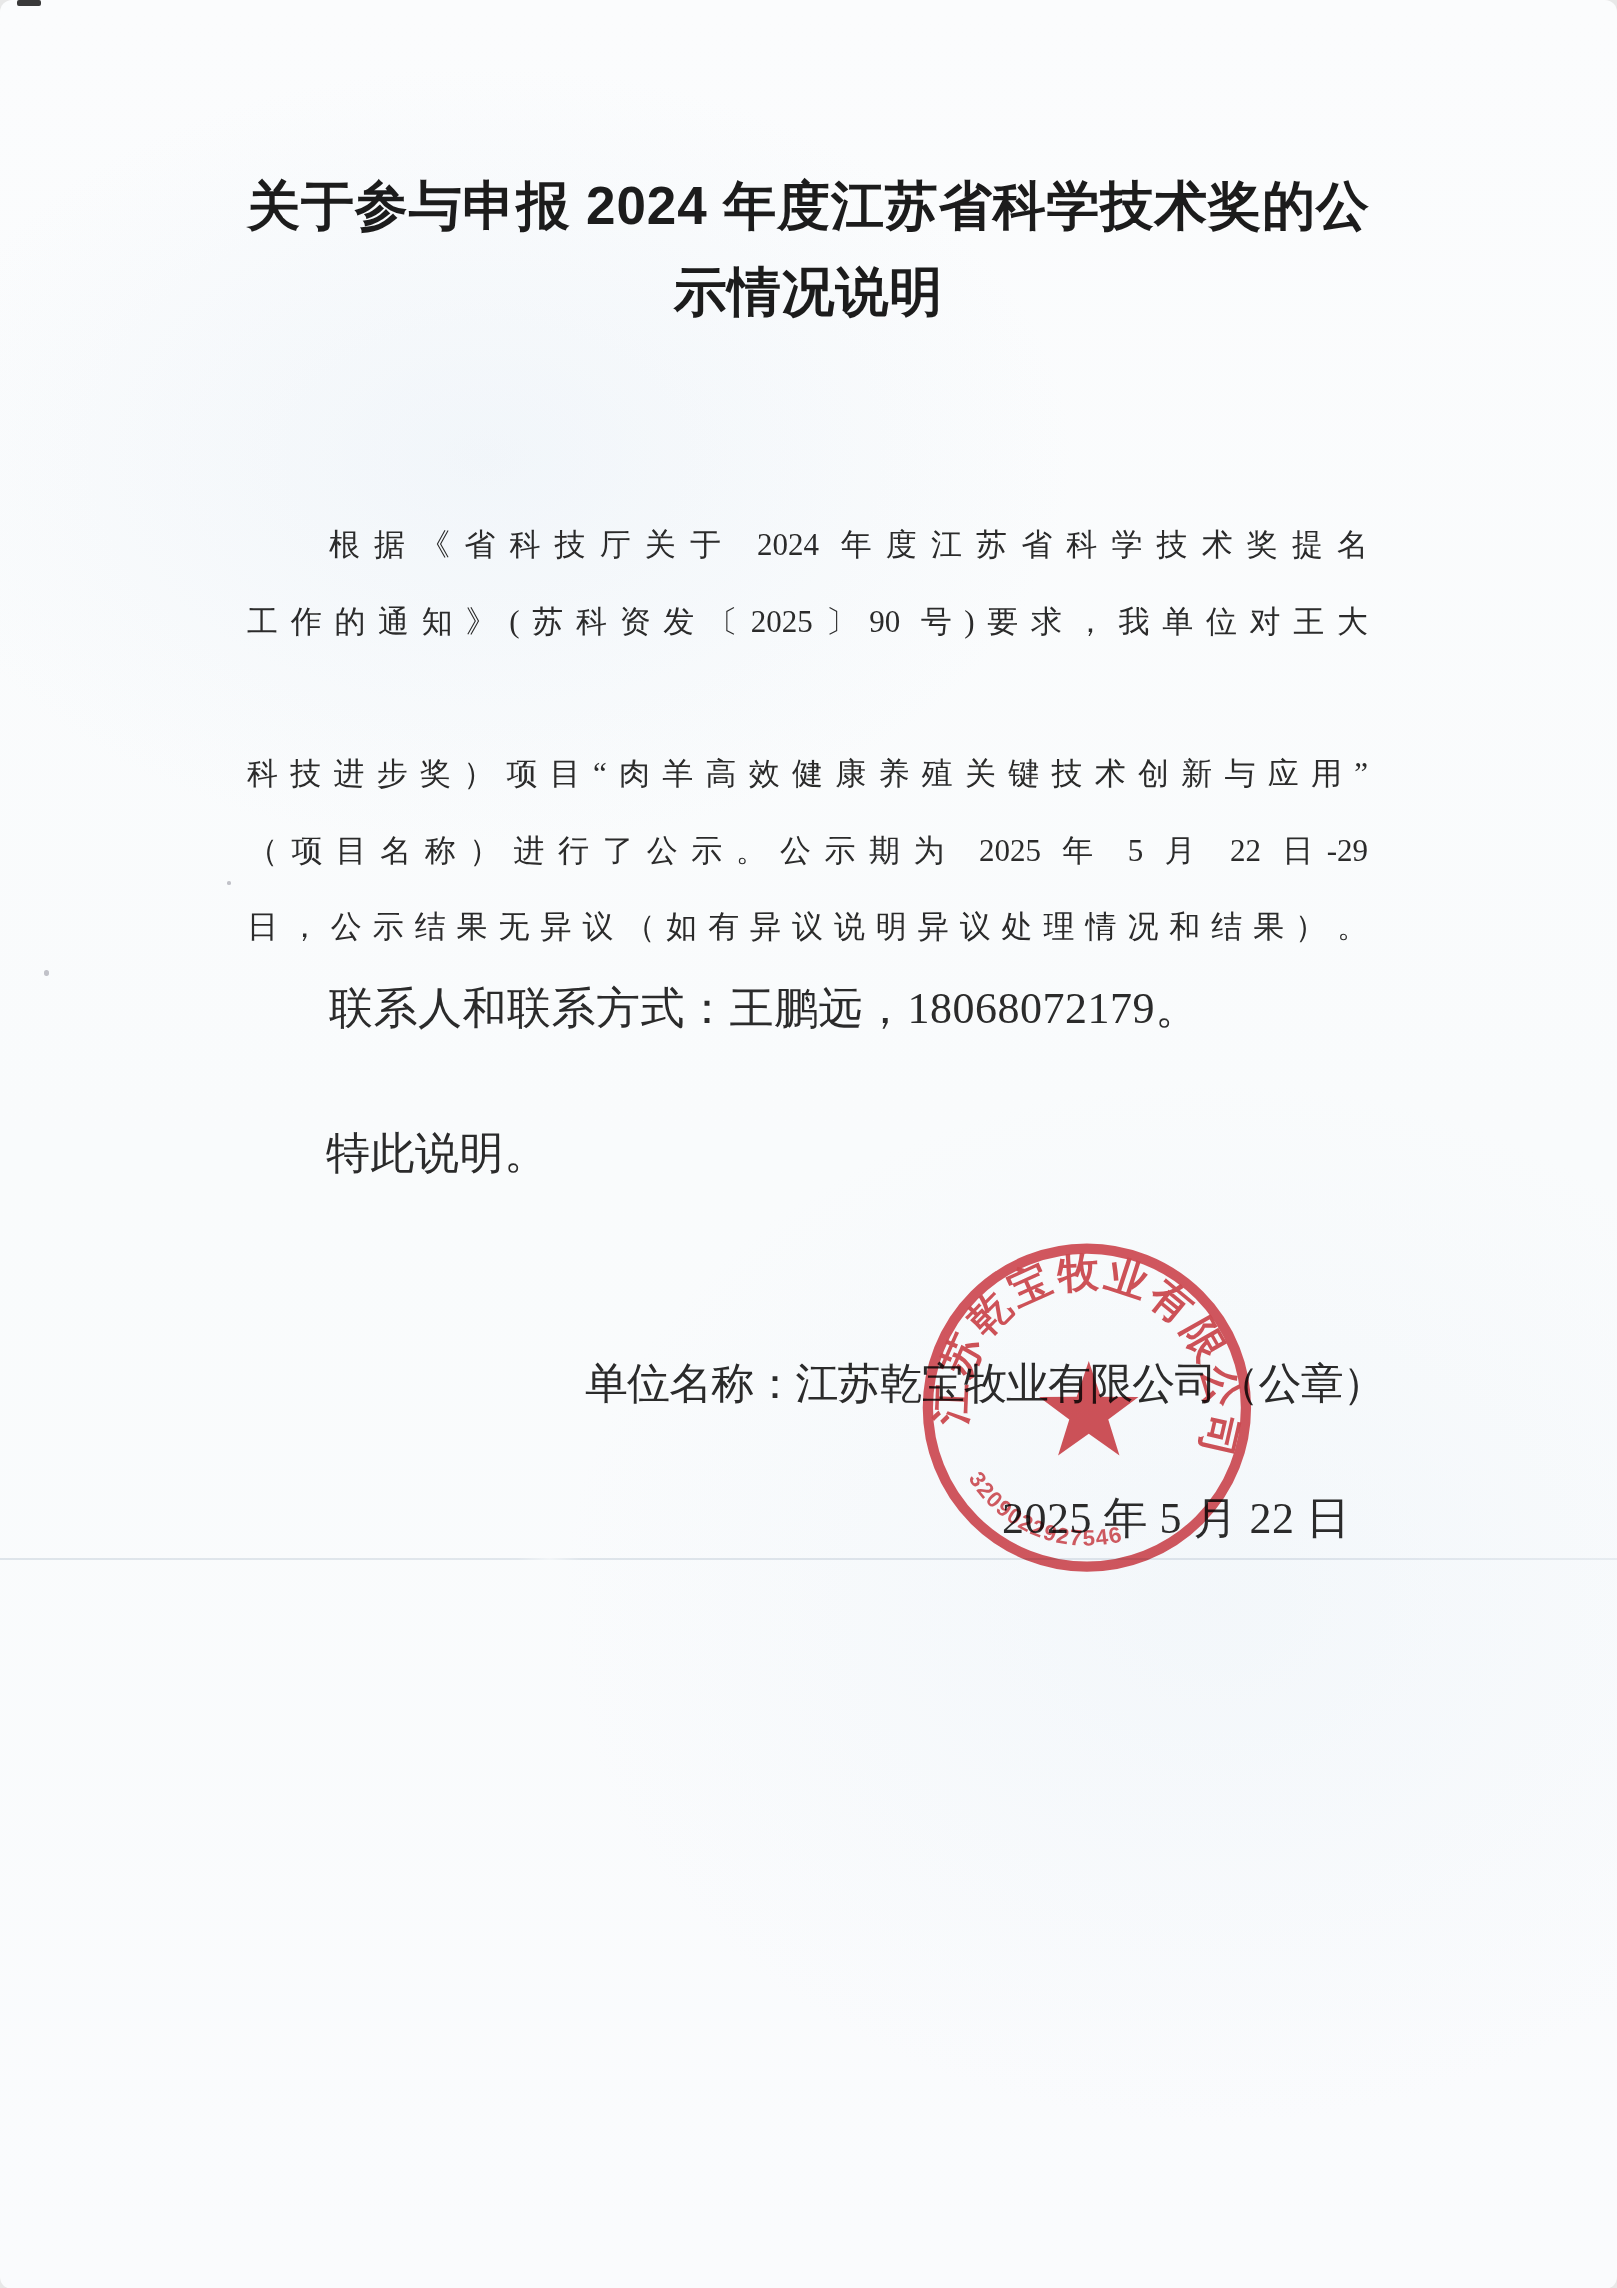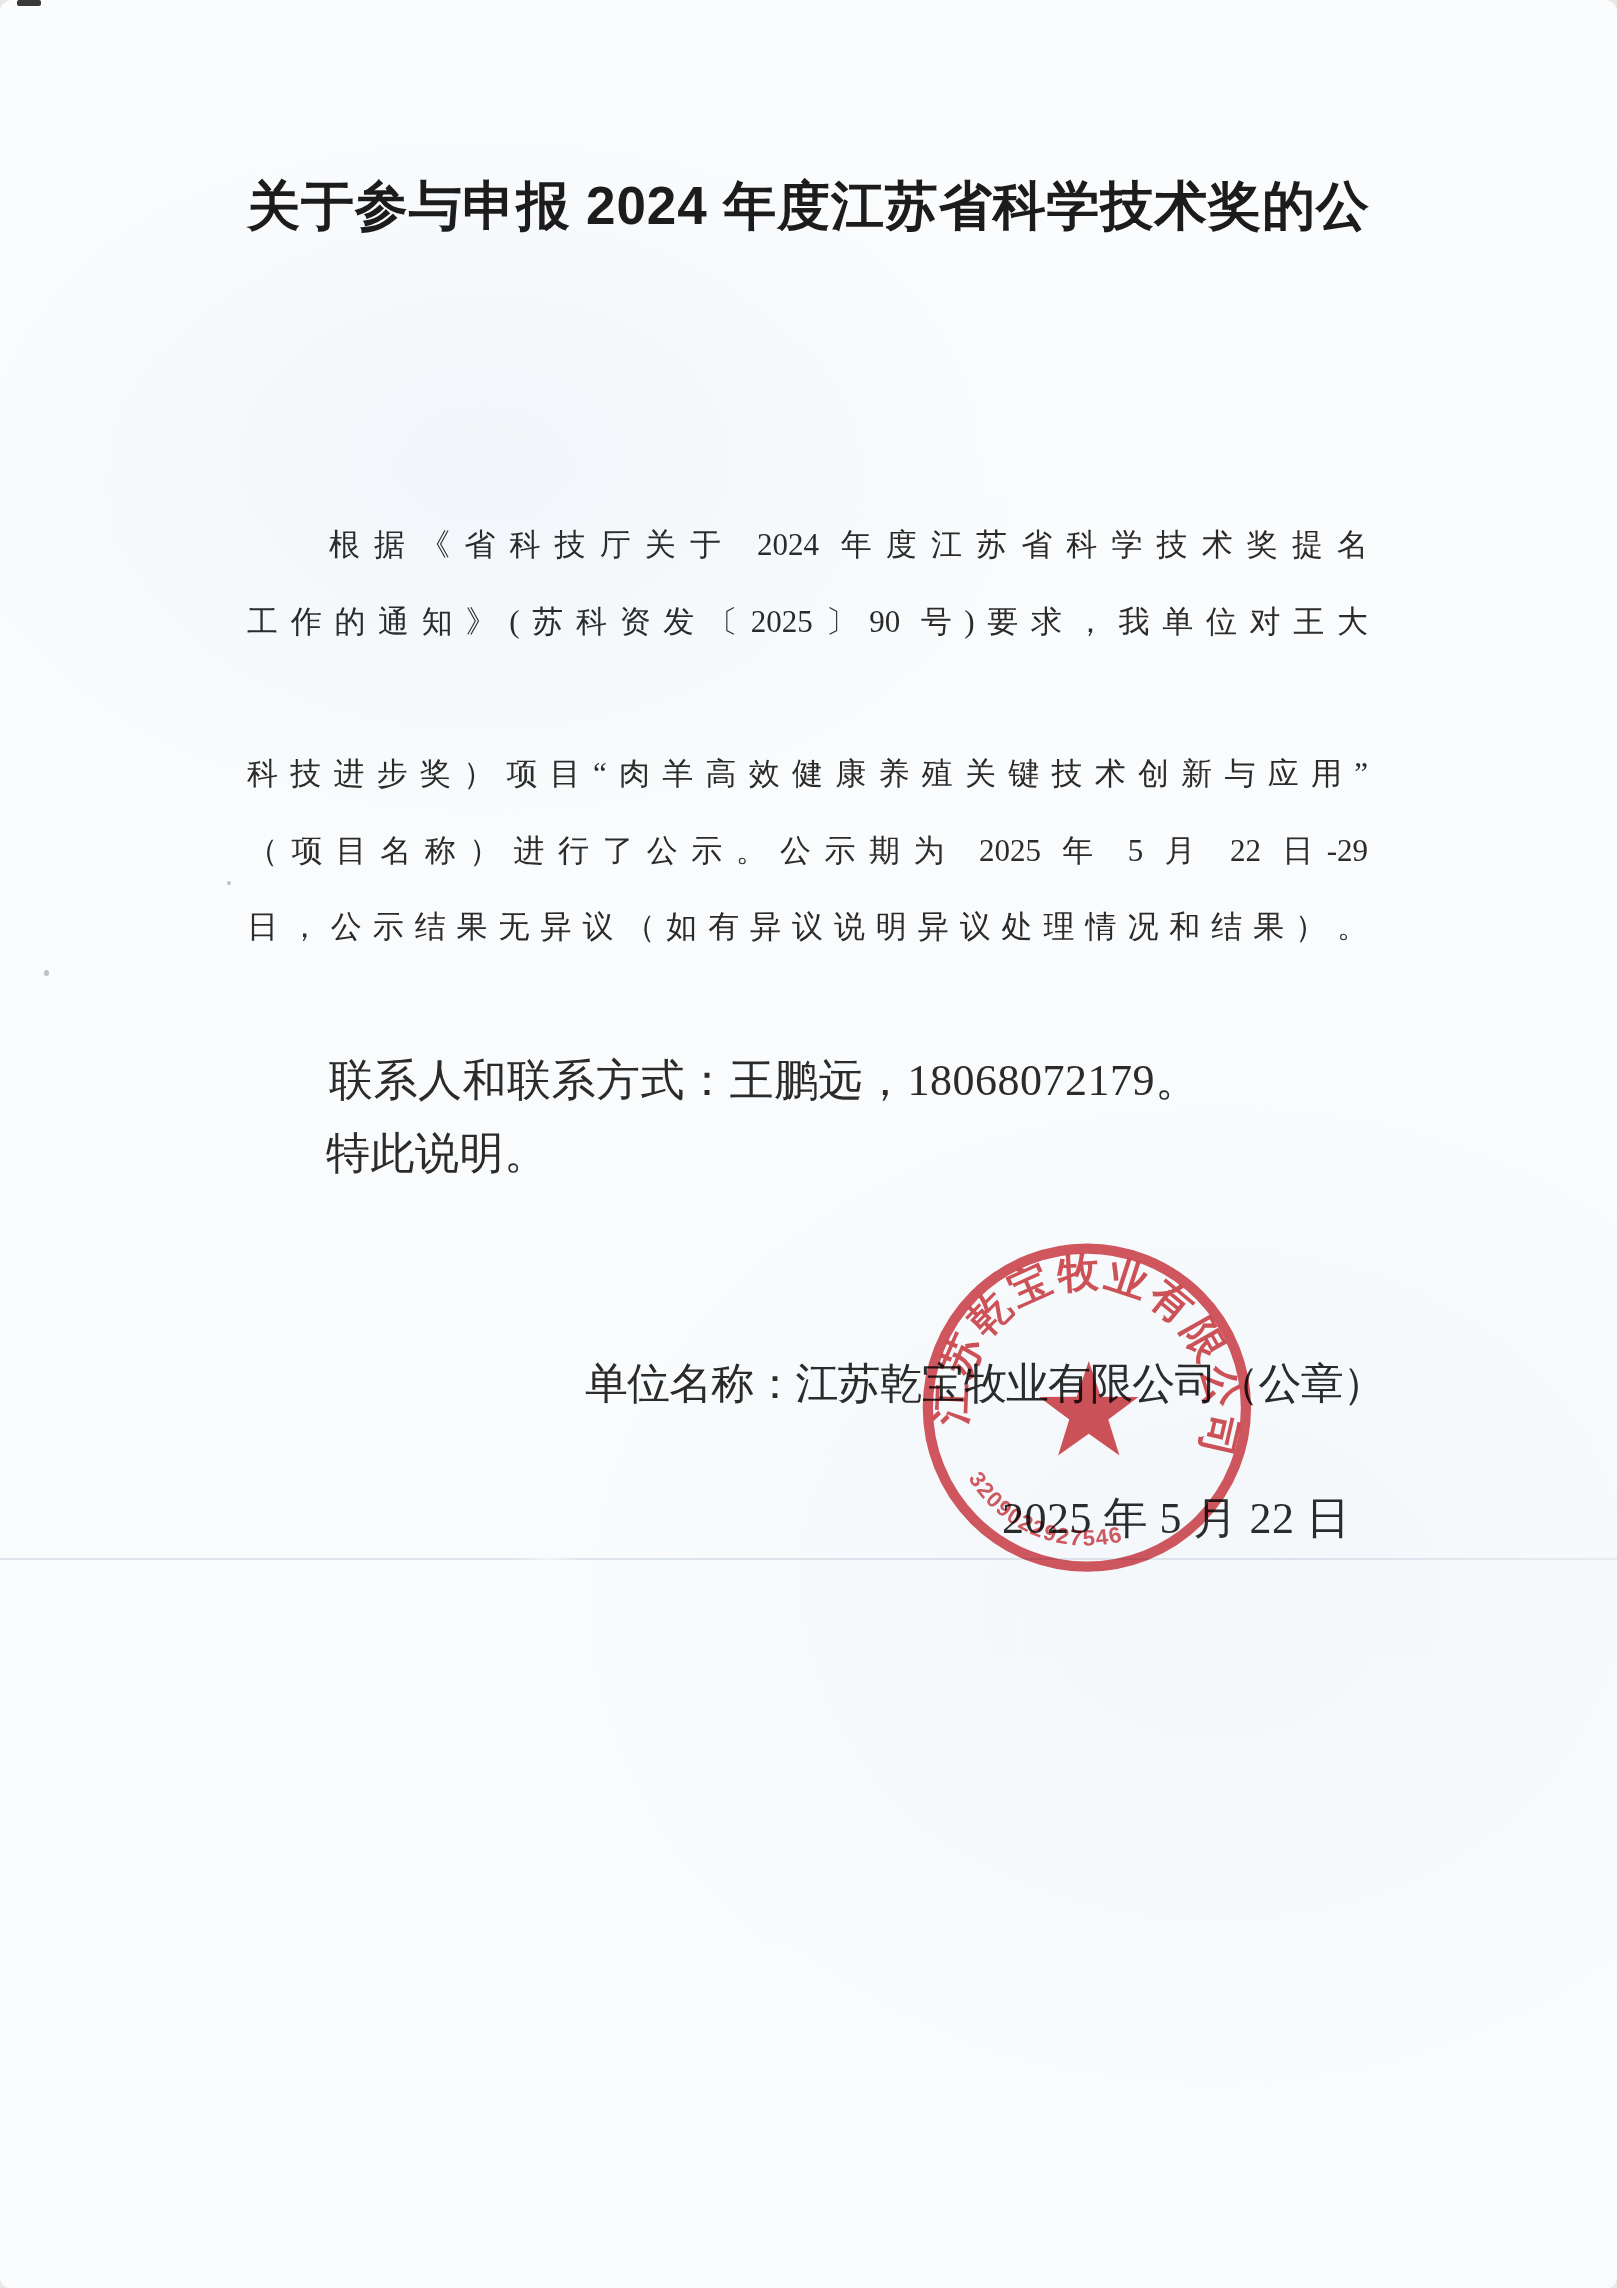--- a/index.html
+++ b/index.html
@@ -65,29 +65,30 @@
 
 <div class="page">
 
   <div class="speck-top"></div>
   <div class="speck" style="left:44px;top:970px;width:4.7px;height:5.6px;"></div>
   <div class="speck" style="left:227px;top:881px;width:3.7px;height:3.7px;"></div>
   <div class="scan-line"></div>
 
   <div class="doc-title">
     <div>关于参与申报 2024 年度江苏省科学技术奖的公</div>
+    <div>示情况说明</div>
   </div>
 
   <div class="body-line indent" style="top:507px;">根据《省科技厅关于 2024 年度江苏省科学技术奖提名</div>
   <div class="body-line" style="top:584px;">工作的通知》(苏科资发〔2025〕90 号)要求，我单位对王大</div>
   <div class="body-line" style="top:736px;">科技进步奖）项目“肉羊高效健康养殖关键技术创新与应用”</div>
   <div class="body-line" style="top:813px;">（项目名称）进行了公示。公示期为 2025 年 5 月 22 日-29</div>
   <div class="body-line" style="top:889px;">日，公示结果无异议（如有异议说明异议处理情况和结果）。</div>
 
-  <div class="free-line" style="left:329px;top:1043px;">联系人和联系方式：王鹏远，18068072179。</div>
+  <div class="free-line" style="left:329px;top:971px;">联系人和联系方式：王鹏远，18068072179。</div>
 
   <div class="free-line sig-line" style="left:585px;top:1346px;">单位名称：江苏乾宝牧业有限公司（公章）</div>
 
   <div class="free-line" style="left:326px;top:1116px;">特此说明。</div>
 
   <div class="free-line" style="left:1002px;top:1481px;">2025 年 5 月 22 日</div>
 
   <svg class="seal" viewBox="0 0 372 372">
     <defs>
       <path id="ringPath" d="M 52 206.6 A 130 130 0 1 1 292.6 249" fill="none"></path>

